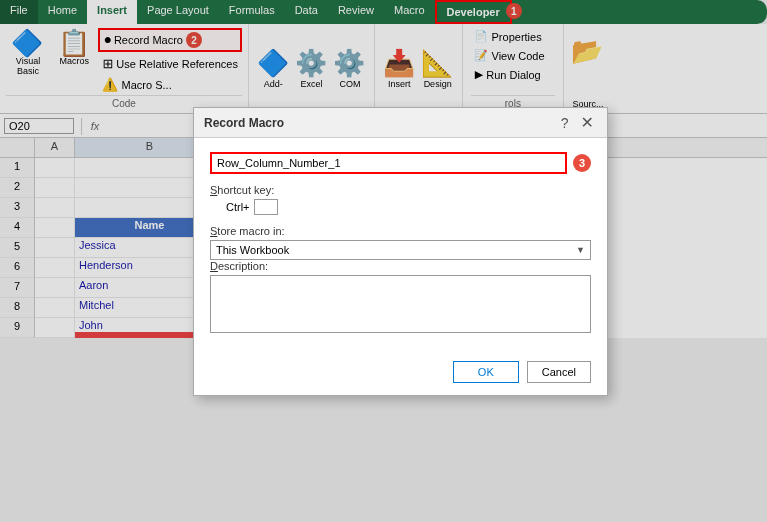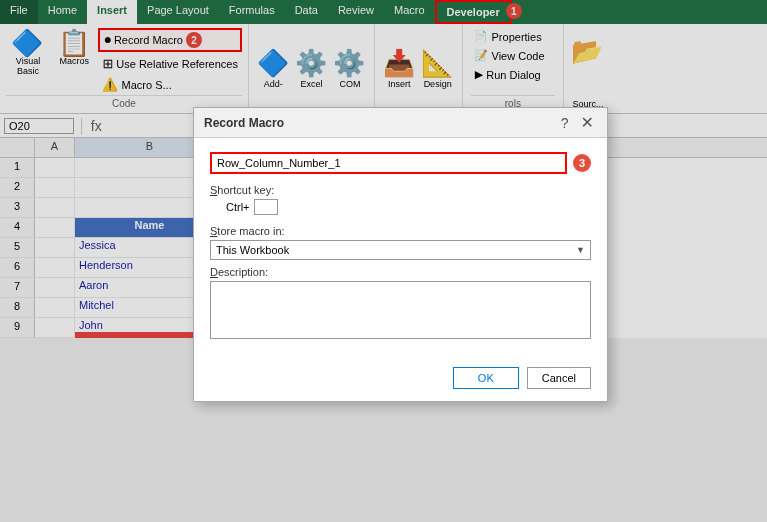--- a/index.html
+++ b/index.html
@@ -1,21 +1,21 @@
 <!DOCTYPE html>
 <html><head>
   <meta charset="utf-8">
   <style>
     * { box-sizing: border-box; margin: 0; padding: 0; }
     body { font-family: 'Segoe UI', Arial, sans-serif; font-size: 11px; background: #f0f0f0; width: 767px; height: 522px; overflow: hidden; }
   </style>
 </head>
 <body>
 
-<div style="display:flex; background:#217346;">
+<div style="display:flex; background:#217346;border-radius:10px;">
   <div style="padding:4px 10px; color:white; font-size:11px; cursor:pointer; background:#1a5c38;">File</div>
   <div style="padding:4px 10px; color:white; font-size:11px; cursor:pointer;">Home</div>
   <div style="padding:4px 10px; color:white; font-size:11px; cursor:pointer; background:white; color:#217346; font-weight:bold;">Insert</div>
   <div style="padding:4px 10px; color:white; font-size:11px; cursor:pointer;">Page Layout</div>
   <div style="padding:4px 10px; color:white; font-size:11px; cursor:pointer;">Formulas</div>
   <div style="padding:4px 10px; color:white; font-size:11px; cursor:pointer;">Data</div>
   <div style="padding:4px 10px; color:white; font-size:11px; cursor:pointer;">Review</div>
   <div style="padding:4px 10px; color:white; font-size:11px; cursor:pointer;">Macro</div>
   <div style="padding:4px 10px; color:white; font-size:11px; cursor:pointer; border:2px solid red; font-weight:bold;">Developer</div>
   <div style="display:inline-flex; align-items:center; justify-content:center; background:#e74c3c; color:white; border-radius:50%; width:16px; height:16px; font-size:10px; font-weight:bold; margin-top:3px; margin-left:-6px;">1</div>
@@ -105,21 +105,21 @@
     <div style="display:flex; flex-direction:column; align-items:center; cursor:pointer;">
       <div style="font-size:26px; margin-top:8px;">📂</div>
     </div>
     <div style="font-size:9px; margin-top:auto;">Sourc...</div>
   </div>
 </div>
 
 <div style="display:flex; align-items:center; background:white; border-bottom:1px solid #c8c8c8; padding:2px 4px; gap:4px; height:24px;">
   <input type="text" style="width: 70px; border: 1px solid rgb(160, 160, 160); padding: 1px 4px; font-size: 11px;" value="O20">
   <span style="color:#ccc; font-size:14px;">│</span>
-  <span style="font-size:14px; color:#666; ">fx</span>
+  <span style="font-size:11px; color:#666; font-style:italic;">fx</span>
   <input type="text" style="flex: 1 1 0%; border: none; outline: none; font-size: 11px; padding: 1px 4px;" value="">
 </div>
 
 <div style="display:flex; position:relative; flex:1;">
 
   <div style="flex:1; overflow:hidden; background:white;">
 
     <div style="display:flex; background:#f5f5f5; border-bottom:1px solid #c8c8c8; height:20px;">
       <div style="width:35px; border-right:1px solid #c8c8c8; background:#f5f5f5;"></div>
       <div style="width:40px; border-right:1px solid #c8c8c8; text-align:center; font-size:11px; color:#444; padding:2px 0;">A</div>
@@ -231,21 +231,21 @@
     </div>
 
     <div style="margin-bottom:10px;">
       <label style="font-size:11px; color:#333; display:block; margin-bottom:3px;"><span style="text-decoration:underline;">S</span>hortcut key:</label>
       <div style="display:flex; align-items:center; gap:4px; padding-left:16px;">
         <span style="font-size:11px;">Ctrl+</span>
         <input type="text" style="width: 24px; border: 1px solid rgb(153, 153, 153); padding: 1px 3px; font-size: 11px; text-align: center;" value="">
       </div>
     </div>
 
-    <div style="margin-bottom:6px;">
+    <div style="margin-bottom:0;">
       <label style="font-size:11px; color:#333; display:block; margin-bottom:3px;"><span style="text-decoration:underline;">S</span>tore macro in:</label>
       <div style="position:relative;">
         <select style="width:100%; border:1px solid #999; padding:3px 20px 3px 5px; font-size:11px; background:white; appearance:none; -webkit-appearance:none; cursor:pointer;">
           <option>This Workbook</option>
           <option>New Workbook</option>
           <option>Personal Macro Workbook</option>
         </select>
         <span style="position:absolute; right:6px; top:50%; transform:translateY(-50%); font-size:9px; color:#555; pointer-events:none;">▼</span>
       </div>
     </div>

